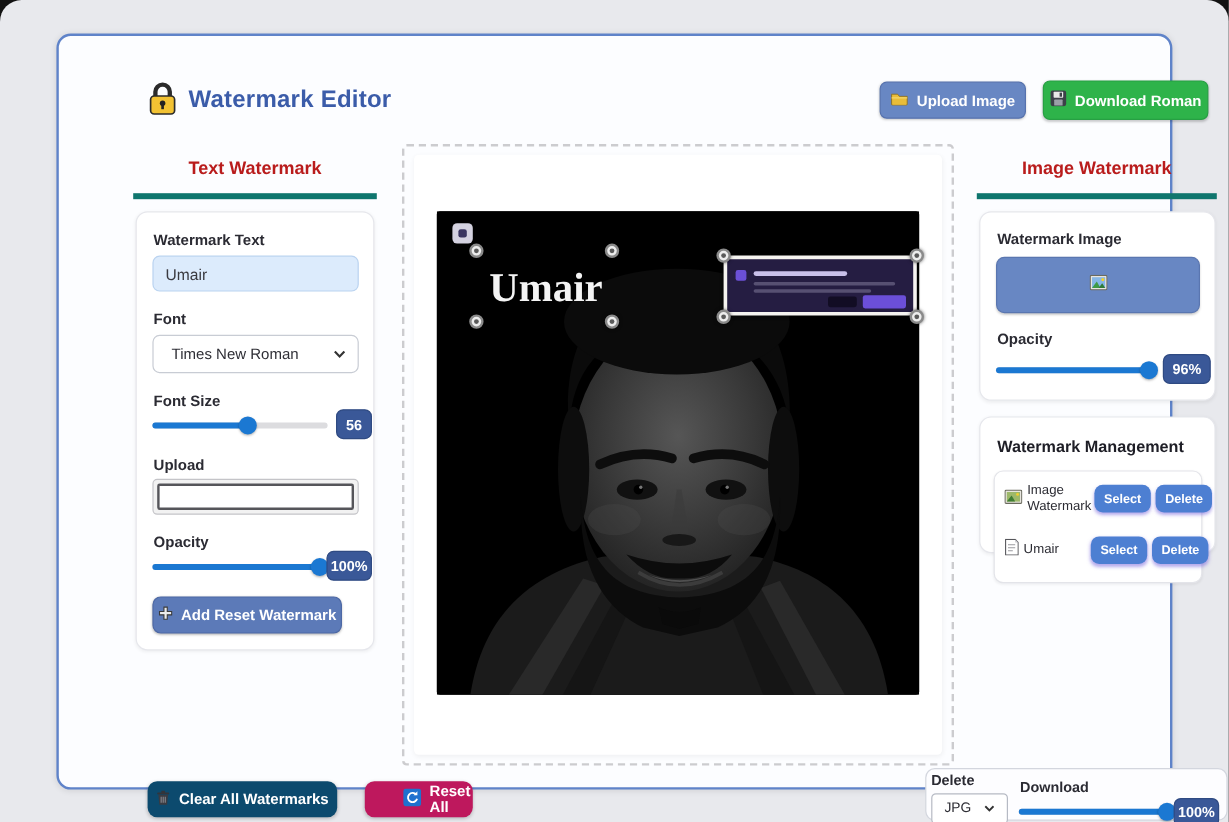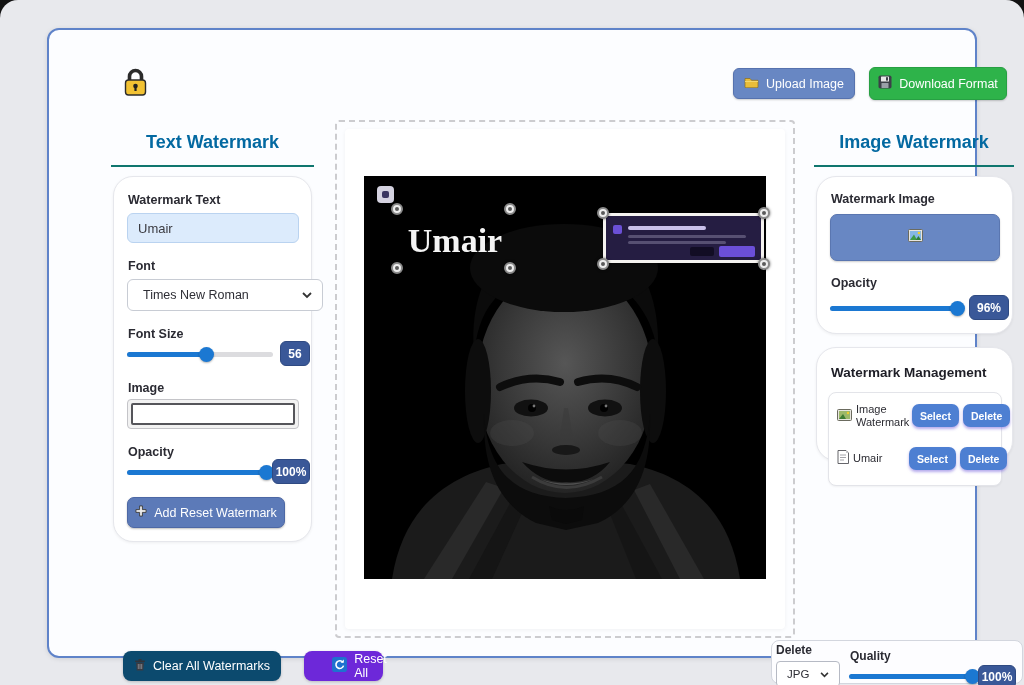--- a/index.html
+++ b/index.html
@@ -7,42 +7,42 @@
   body { background:#121212; font-family:"Liberation Sans", sans-serif; position:relative; overflow:hidden; }
   .page { position:absolute; inset:0; background:#e8e9ed; border-radius:18px 18px 0 0; }
 
   .main-card { position:absolute; left:47px; top:28px; width:930px; height:630px;
     background:#fcfdff; border:2px solid #5f83c9; border-radius:12px;
     box-shadow:0 1px 5px rgba(0,0,0,.10); }
 
   
   .title { position:absolute; left:108px; top:42px; font-size:20px; font-weight:bold; color:#3b5ca9; letter-spacing:.2px; }
   .lock { position:absolute; left:74px; top:38px; }
-  .btn { display:flex; align-items:center; justify-content:center; gap:7px; color:#fff; font-weight:normal;
+  .btn { display:flex; align-items:center; justify-content:center; gap:7px; color:#fff; font-weight:bold;
          border-radius:6px; cursor:pointer; font-size:12.5px; }
   .upload-btn { position:absolute; left:684px; top:38px; width:122px; height:31px; background:#6887c3; border:1px solid #5672ae; box-shadow:0 1px 2px rgba(0,0,0,.2); }
   .download-btn { position:absolute; left:820px; top:37px; width:138px; height:33px; background:#2eb34a; border:1px solid #27a043; box-shadow:0 1px 2px rgba(0,0,0,.2); }
 
   
-  .panel-head { position:absolute; text-align:center; font-size:18px; font-weight:bold; color:#0369a1;
-    border-bottom:2px solid #0f766e; padding-bottom:12px; }
+  .panel-head { position:absolute; text-align:center; font-size:15px; font-weight:bold; color:#b91c1c;
+    border-bottom:5px solid #0f766e; padding-bottom:12px; }
   .panel-head.left { left:62px; top:102px; width:203px; }
   .panel-head.right { left:765px; top:102px; width:200px; }
 
-  .card { position:absolute; background:#fff; border:1px solid #e6e7ec; border-radius:20px; box-shadow:0 1px 3px rgba(0,0,0,.06); }
+  .card { position:absolute; background:#fff; border:1px solid #e6e7ec; border-radius:10px; box-shadow:0 1px 3px rgba(0,0,0,.06); }
 
   .lbl { position:absolute; font-size:12.5px; font-weight:600; color:#2b2b33; }
 
   
   .left-card { left:64px; top:146px; width:199px; height:366px; }
   .text-input { position:absolute; left:13px; top:36px; width:172px; height:30px; background:#dcebfc;
     border:1px solid #bad3f0; border-radius:6px; padding-left:10px; font-size:13px; color:#3a3a40; font-family:"Liberation Sans",sans-serif; }
   .select-box { position:absolute; display:flex; align-items:center; background:#fff; border:1px solid #c8ccd4;
     border-radius:6px; font-size:12.5px; color:#2e2e35; padding:0 10px; justify-content:space-between; cursor:pointer; }
-  .font-select { left:13px; top:102px; width:196px; height:32px;padding-left:15px; }
+  .font-select { left:13px; top:102px; width:172px; height:32px;padding-left:15px; }
 
   .range { position:absolute; height:15px; cursor:pointer; }
   .range-track { position:absolute; left:0; right:0; top:5px; height:5px; background:#dcdcdf; border-radius:3px; }
   .range-fill { position:absolute; left:0; top:5px; height:5px; background:#1b78d2; border-radius:3px; }
   .range-thumb { position:absolute; top:0; width:15px; height:15px; background:#1b78d2; border-radius:50%; margin-left:-8px; box-shadow:0 1px 2px rgba(0,0,0,.3); }
 
   .badge { position:absolute; background:#3a5898; border:1px solid #2f4a82; border-radius:6px; color:#fff;
     font-size:12px; font-weight:bold; display:flex; align-items:center; justify-content:center; }
 
   .color-outer { position:absolute; left:13px; top:222px; width:172px; height:30px; background:#f2f2f2;
@@ -86,60 +86,61 @@
   .right-card2 { left:767px; top:317px; width:197px; height:114px; }
   .mgmt-head { position:absolute; left:14px; top:17px; font-size:13.5px; font-weight:bold; color:#1e1e26; }
   .mgmt-inner { position:absolute; left:11px; top:44px; width:174px; height:94px; border:1px solid #e3e4e9; border-radius:8px; background:#fff; box-shadow:0 1px 2px rgba(0,0,0,.05); }
   .mgmt-row { position:absolute; left:8px; display:flex; align-items:center; gap:4px; }
   .mgmt-label { font-size:11px; color:#2c2c33; line-height:1.15; width:52px; }
   .mini-btn { background:#4d7fd2; border:none; border-radius:7px; color:#fff; font-size:10.5px; font-weight:bold;
     height:23px; padding:0 8px; cursor:pointer; box-shadow:0 2px 3px rgba(120,100,220,.55); font-family:"Liberation Sans",sans-serif; }
 
   
   .clear-btn { position:absolute; left:74px; top:621px; width:158px; height:30px; background:#0c4a6e; border-radius:8px; box-shadow:0 1px 3px rgba(0,0,0,.2); }
-  .reset-btn { position:absolute; left:255px; top:621px; width:79px; height:30px; background:#6d28d9; border-radius:8px; box-shadow:0 1px 3px rgba(0,0,0,.2);padding-left:32px; }
+  .reset-btn { position:absolute; left:255px; top:621px; width:90px; height:30px; background:#be185d; border-radius:8px; box-shadow:0 1px 3px rgba(0,0,0,.2);padding-left:32px; }
   .fq-box { position:absolute; left:722px; top:610px; width:252px; height:44px; background:#fdfdff; border:1px solid #d3d6de; border-radius:8px; }
   .format-select { left:727px; top:631px; width:64px; height:26px; border-radius:4px; border:1px solid #b6bac4; font-size:11.5px; }
   .lbl.fq { font-size:12px; }
 </style>
 </head>
 <body>
 
 <div class="page">
   <div class="main-card">
 
     <span class="lock">
       <svg width="25" height="29" viewBox="0 0 25 29">
         <path d="M6.5 13 V8.5 a6 6 0 0 1 12 0 V13" fill="none" stroke="#2b2b2b" stroke-width="3.6"></path>
         <rect x="2.5" y="12" width="20" height="15" rx="3" fill="#f2c233" stroke="#2b2b2b" stroke-width="1.4"></rect>
         <circle cx="12.5" cy="18" r="2.3" fill="#222"></circle>
         <rect x="11.4" y="18.5" width="2.2" height="4.5" fill="#222"></rect>
       </svg>
     </span>
+    <div class="title">Watermark Editor</div>
 
     <div class="btn upload-btn">
       <span>
         <svg width="15" height="12" viewBox="0 0 15 12">
           <path d="M1 2.5 h5 l1.5 1.8 H14 v6.5 a1 1 0 0 1 -1 1 H2 a1 1 0 0 1 -1 -1 z" fill="#e9bd3a" stroke="#8a6d1d" stroke-width=".7"></path>
           <path d="M1 5 h13 v1 H1 z" fill="#f4d76b"></path>
         </svg>
       </span>
       <span>Upload Image</span>
     </div>
 
     <div class="btn download-btn">
       <span>
         <svg width="14" height="14" viewBox="0 0 14 14">
           <rect x="0.5" y="0.5" width="13" height="13" rx="1.8" fill="#3c4048"></rect>
           <rect x="3" y="1.5" width="8" height="5" rx=".6" fill="#e8e8e8"></rect>
           <rect x="8" y="2.2" width="2" height="3.4" fill="#3c4048"></rect>
           <rect x="3.5" y="8" width="7" height="5" rx=".6" fill="#9aa0a8"></rect>
         </svg>
       </span>
-      <span>Download Format</span>
+      <span>Download Roman</span>
     </div>
 
     <div class="panel-head left">Text Watermark</div>
     <div class="panel-head right">Image Watermark</div>
 
     <div class="card left-card">
       <div class="lbl" style="left:14px; top:16px;">Watermark Text</div>
       <input class="text-input" type="text" value="Umair" style="">
 
       <div class="lbl" style="left:14px; top:82px;">Font</div>
@@ -153,21 +154,21 @@
       </div>
 
       <div class="lbl" style="left:14px; top:150px;">Font Size</div>
       <div class="range" style="left:13px; top:170px; width:146px;">
         <div class="range-track"></div>
           <div class="range-fill" style="width: 55%;"></div>
           <div class="range-thumb" style="left: 55%;"></div>
       </div>
       <div class="badge" style="left:166px; top:164px; width:30px; height:25px;">56</div>
 
-      <div class="lbl" style="left:14px; top:204px;">Image</div>
+      <div class="lbl" style="left:14px; top:204px;">Upload</div>
       <div class="color-outer">
           <div class="color-inner"></div>
         </div>
 
       <div class="lbl" style="left:14px; top:268px;">Opacity</div>
       <div class="range" style="left:13px; top:288px; width:140px;">
         <div class="range-track"></div>
           <div class="range-fill" style="width: 100%;"></div>
           <div class="range-thumb" style="left: 100%;"></div>
       </div>
@@ -331,21 +332,21 @@
     <div class="fq-box"></div>
     <div class="lbl fq" style="left:727px; top:613px;">Delete</div>
     <div class="select-box format-select" style="position:absolute;">
       <span>JPG</span>
       <span>
         <svg width="9" height="6" viewBox="0 0 10 7">
             <path d="M1 1 l4 4 4-4" fill="none" stroke="#333" stroke-width="1.8"></path>
           </svg>
       </span>
     </div>
-    <div class="lbl fq" style="left:801px; top:619px;">Quality</div>
+    <div class="lbl fq" style="left:801px; top:619px;">Download</div>
     <div class="range" style="left:800px; top:639px; width:124px;">
       <div class="range-track"></div>
         <div class="range-fill" style="width: 100%;"></div>
         <div class="range-thumb" style="left: 100%;"></div>
     </div>
     <div class="badge" style="left:929px; top:635px; width:38px; height:24px;">100%</div>
 
   </div>
 </div>
 

